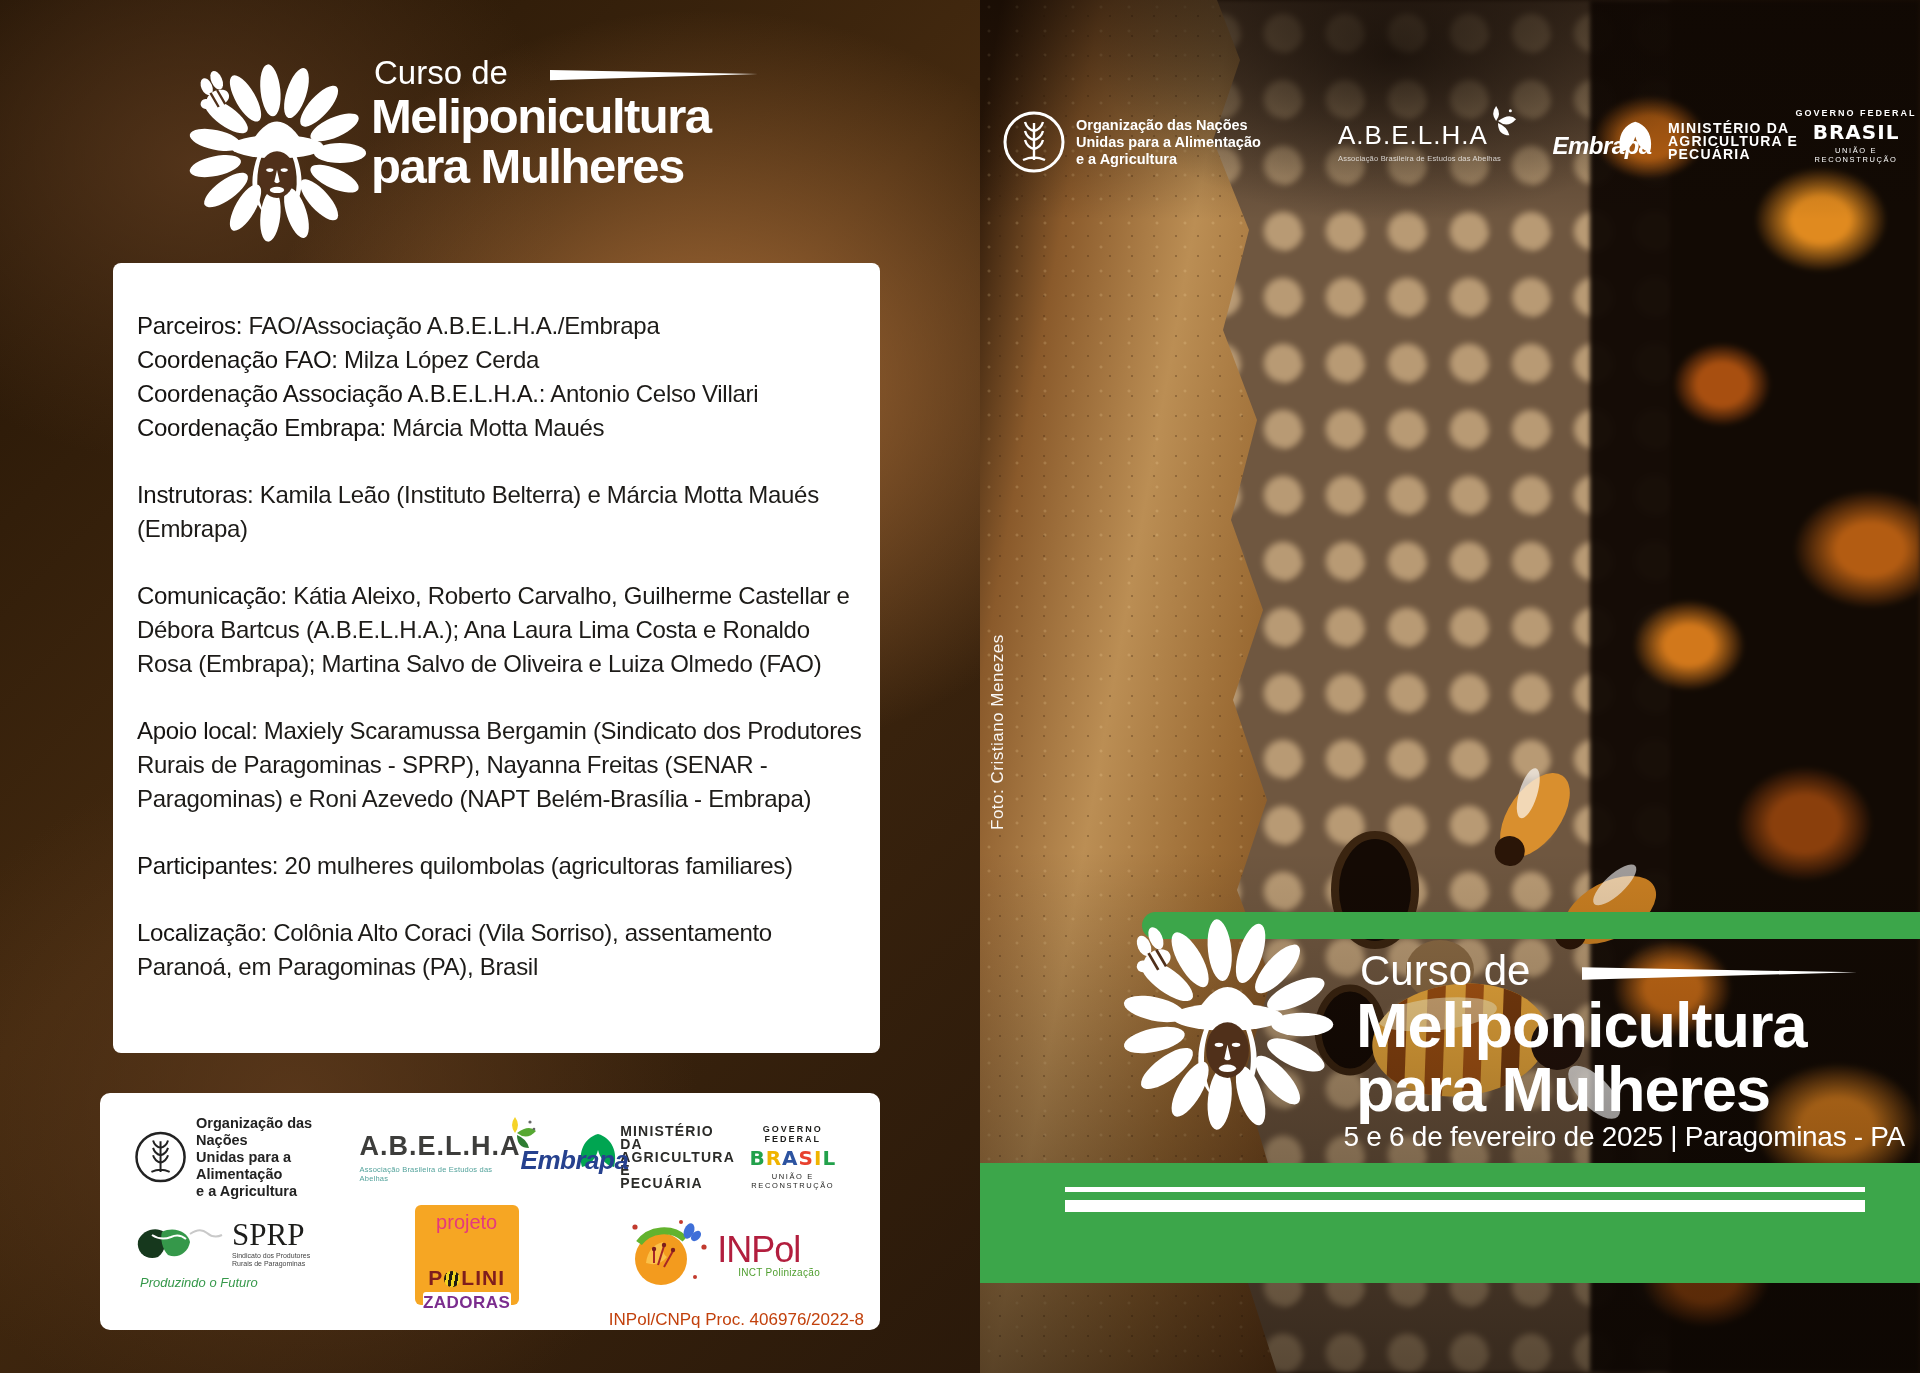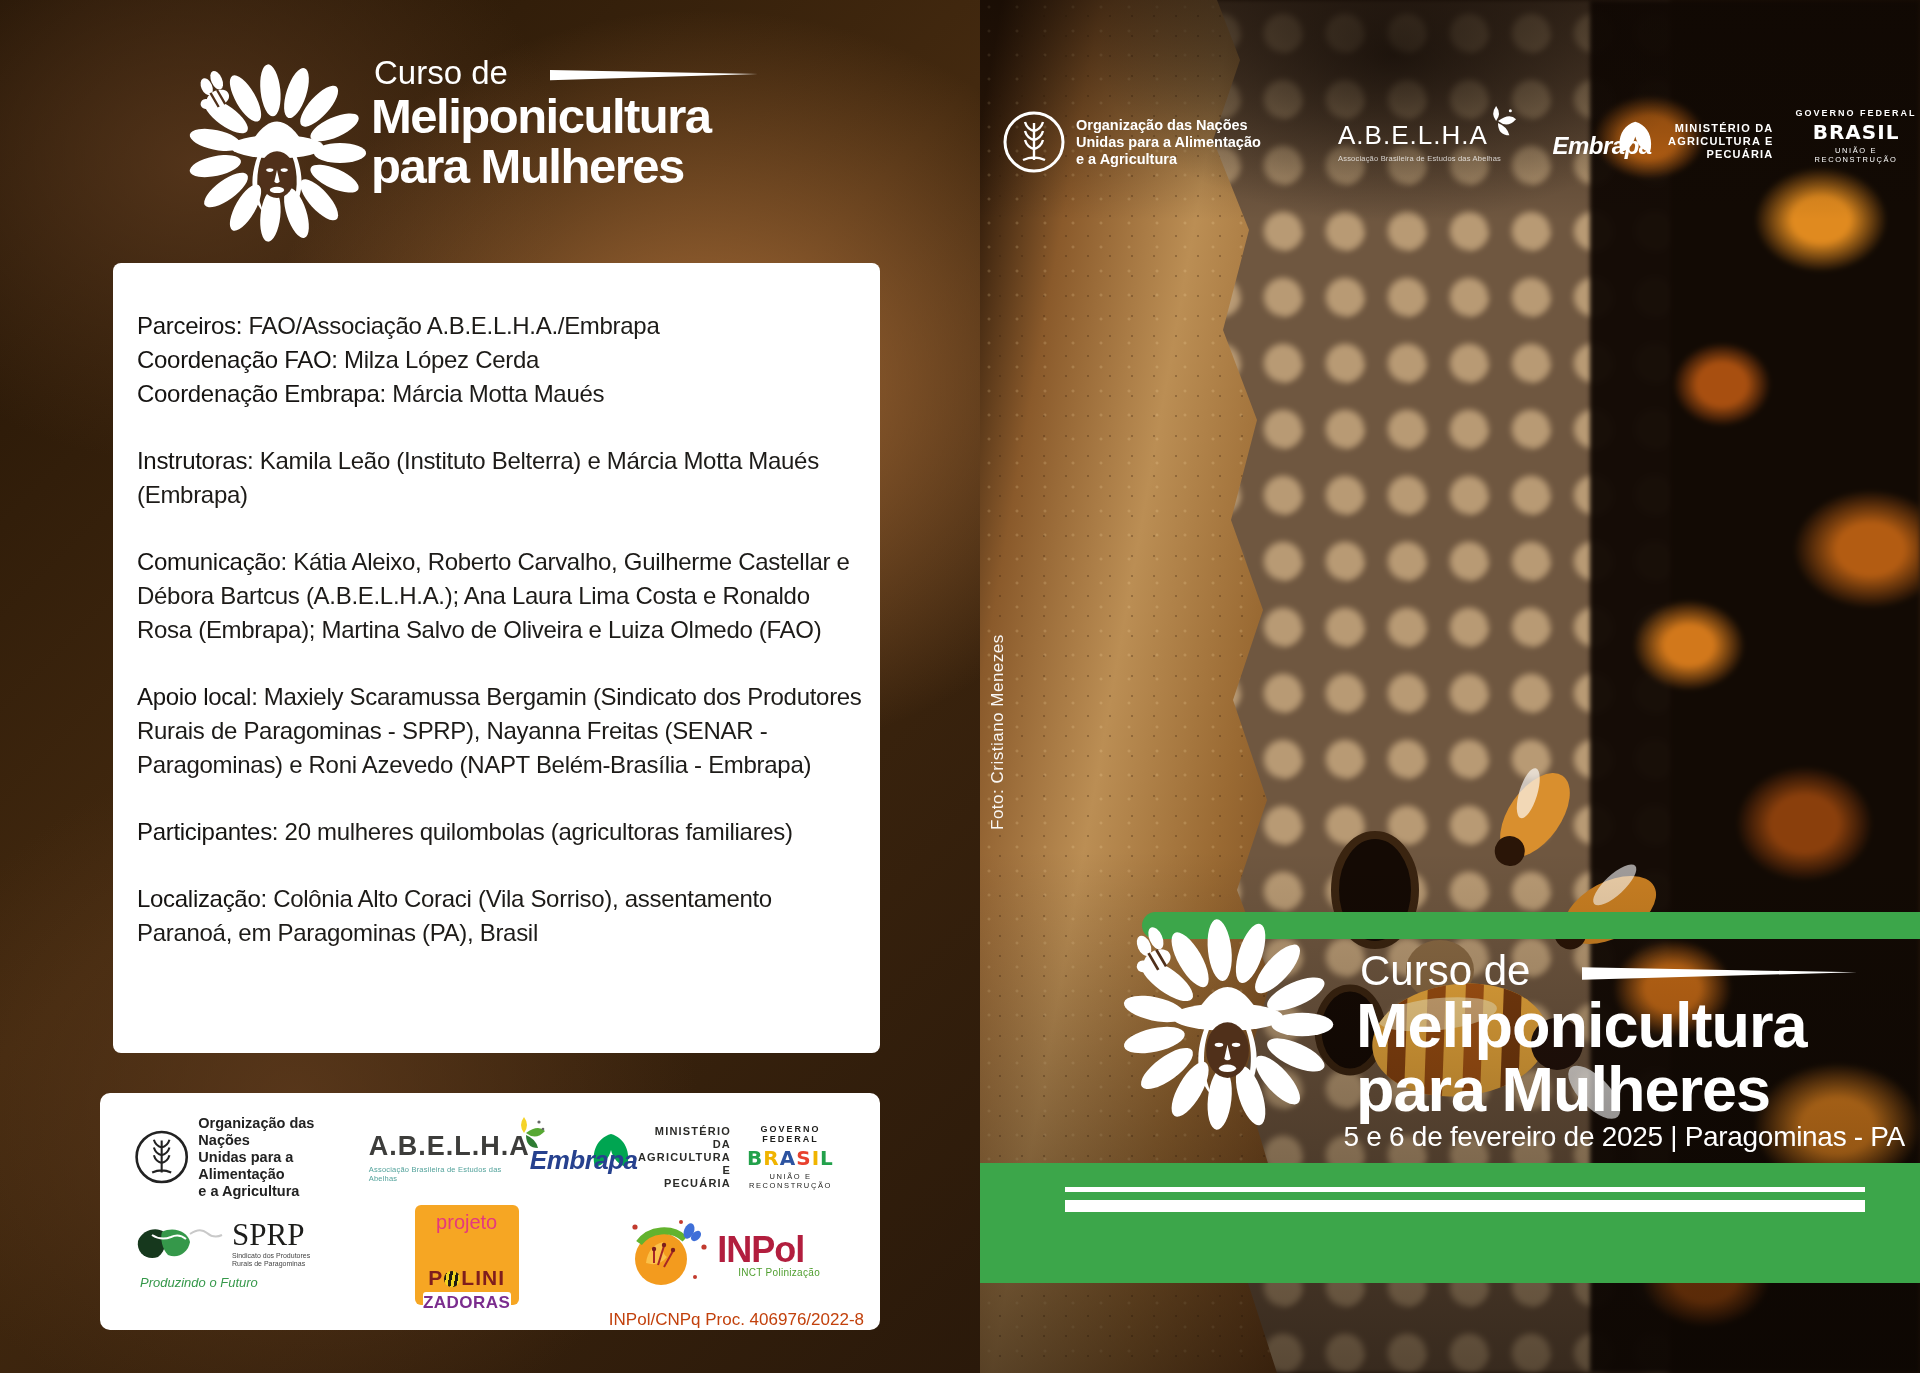--- a/index.html
+++ b/index.html
@@ -106,40 +106,40 @@
   .fao-text{font-size:14.5px;font-weight:bold;line-height:17px;color:#222;}
   .fao-text.white{color:#fff;}
   .abelha{text-align:left;position:relative;}
   .abelha .nm{font-size:27px;letter-spacing:1px;color:#3d3d3b;font-weight:bold;}
   .abelha .cap{font-size:7.5px;color:#52a29b;margin-top:3px;letter-spacing:.2px;}
   .abelha .leaf{position:absolute;right:-16px;top:-16px;}
   .embrapa{position:relative;width:112px;height:50px;}
   .embrapa svg{position:absolute;right:0px;top:0px;}
   .embrapa .nm{position:absolute;left:0;top:13px;font-size:26px;font-weight:bold;font-style:italic;color:#26418e;letter-spacing:-0.5px;}
   .embrapa.white .nm{color:#fff;}
-  .ministerio{font-size:11px;font-weight:bold;letter-spacing:1.2px;line-height:13px;text-align:right;color:#2b2b28;}
+  .ministerio{font-size:14px;font-weight:bold;letter-spacing:1.2px;line-height:13px;text-align:left;color:#2b2b28;}
   .ministerio.white{color:#fff;}
   .brasil{text-align:center;color:#1d1d1b;}
   .brasil .gov{font-size:9px;font-weight:bold;letter-spacing:2px;}
   .brasil .nm{font-size:20px;font-weight:bold;letter-spacing:1px;line-height:28px;font-family:"DejaVu Sans",sans-serif;}
   .brasil .tag{font-size:7.5px;letter-spacing:1.6px;}
   .brasil.white{color:#fff;}
   .br0{color:#22a14b}.br1{color:#f0b400}.br2{color:#2c53a0}.br3{color:#e8412e}.br4{color:#f0b400}.br5{color:#22a14b}
   .brasil.white .br0,.brasil.white .br1,.brasil.white .br2,.brasil.white .br3,.brasil.white .br4,.brasil.white .br5{color:#fff;}
   .sprp{display:flex;align-items:center;gap:8px;position:relative;padding-bottom:22px;}
   .sprp .nm{font-family:"Liberation Serif",serif;font-size:31px;font-weight:normal;color:#1d1d1b;line-height:30px;}
   .sprp .cap{font-size:7px;color:#444;line-height:8px;margin-top:2px;}
   .sprp .tagline{position:absolute;left:6px;bottom:0;font-size:13px;font-style:italic;color:#35984a;white-space:nowrap;}
   .polini{width:104px;height:100px;background:#f6a623;border-radius:6px;text-align:center;padding-top:6px;box-sizing:border-box;}
   .polini .p1{font-size:20px;color:#e5387e;line-height:22px;}
   .polini .p2{font-size:21px;font-weight:bold;color:#7f1d1d;line-height:24px;letter-spacing:1px;margin-top:33px;}
   .bee-o{display:inline-block;width:16px;height:16px;border-radius:50%;background:repeating-linear-gradient(100deg,#211c14 0 3px,#f0d41f 3px 6px);vertical-align:-2px;margin:0 1px;}
   .polini .p3{margin:2px auto 0;width:88px;background:#fff;border-radius:3px;font-size:17px;font-weight:bold;color:#7b2d8e;letter-spacing:.5px;line-height:22px;}
   .inpol{display:flex;align-items:center;gap:4px;}
-  .inpol .nm{font-size:36px;font-weight:bold;color:#b21e3e;letter-spacing:-1px;line-height:34px;}
+  .inpol .nm{font-size:36px;font-weight:normal;color:#b21e3e;letter-spacing:-1px;line-height:34px;}
   .inpol .cap{font-size:10px;color:#4f9e2e;letter-spacing:.3px;padding-left:21px;}
   .proc{position:absolute;right:16px;bottom:0;font-size:17px;color:#c2410c;}
   
   .rt-logos{position:absolute;left:0;top:96px;width:940px;height:110px;color:#fff;}
   .rt-logos .fao{position:absolute;left:22px;top:14px;display:flex;align-items:center;gap:10px;}
   .rt-logos .abelha{position:absolute;left:358px;top:24px;}
   .rt-logos .abelha .nm{color:#fff;font-weight:normal;font-size:26px;}
   .rt-logos .abelha .cap{color:rgba(255,255,255,.75);}
   .rt-logos .embrapa{position:absolute;left:568px;top:22px;transform:scale(.92);}
   .rt-logos .ministerio{position:absolute;left:688px;top:26px;}
@@ -247,20 +247,21 @@
         <use href="#swoosh-shape" fill="currentColor"></use>
       </svg>
     <div class="bl l2">Meliponicultura</div>
     <div class="bl l3">para Mulheres</div>
   </div>
 
   <div class="info-card">
     <div class="group">
       <p><strong>Parceiros:</strong><span> FAO/Associação A.B.E.L.H.A./Embrapa</span></p>
       <p><strong>Coordenação FAO:</strong><span> Milza López Cerda</span></p>
+      <p><strong>Coordenação Associação A.B.E.L.H.A.:</strong><span> Antonio Celso Villari</span></p>
       <p><strong>Coordenação Embrapa:</strong><span> Márcia Motta Maués</span></p>
     </div>
     <div class="group">
       <p><strong>Instrutoras</strong><span>: Kamila Leão (Instituto Belterra) e Márcia Motta Maués (Embrapa)</span></p>
     </div>
     <div class="group">
       <p><strong>Comunicação</strong><span>: Kátia Aleixo, Roberto Carvalho, Guilherme Castellar e Débora Bartcus (A.B.E.L.H.A.); Ana Laura Lima Costa e Ronaldo Rosa (Embrapa); Martina Salvo de Oliveira e Luiza Olmedo (FAO)</span></p>
     </div>
     <div class="group">
       <p><strong>Apoio local</strong><span>: Maxiely Scaramussa Bergamin (Sindicato dos Produtores Rurais de Paragominas - SPRP), Nayanna Freitas (SENAR - Paragominas) e Roni Azevedo (NAPT Belém-Brasília - Embrapa)</span></p>

